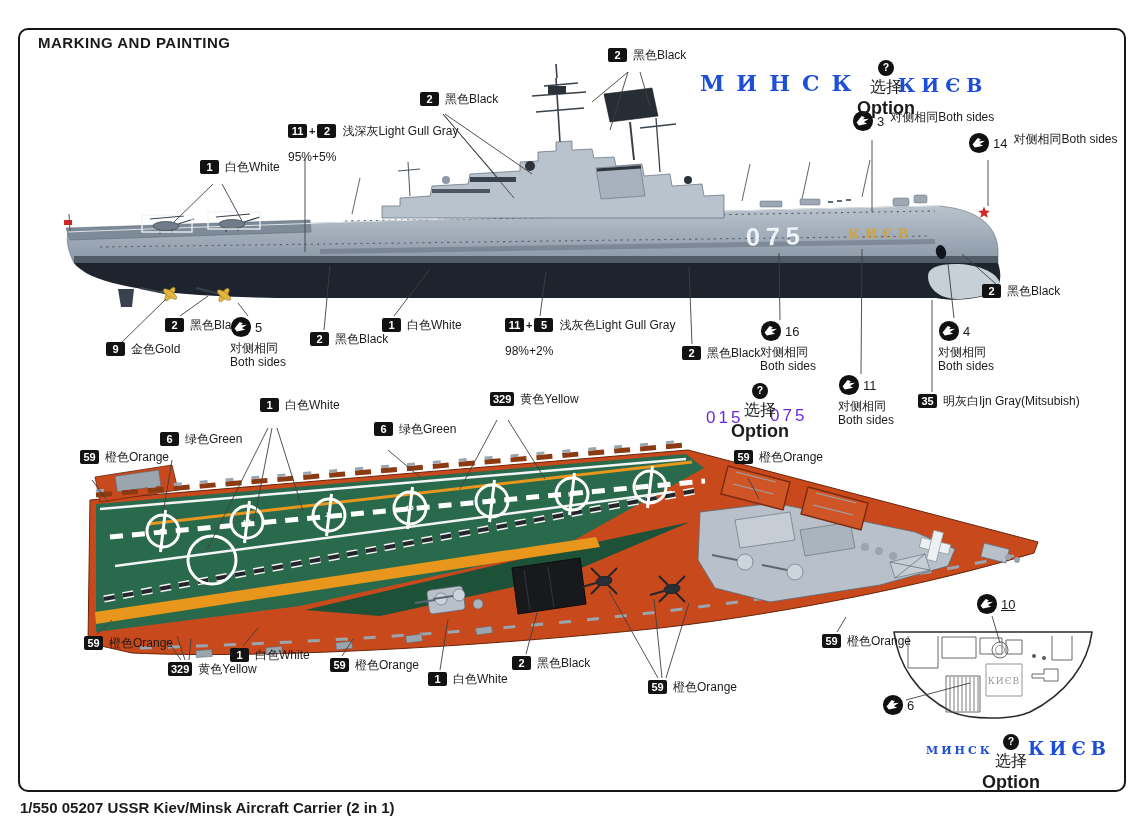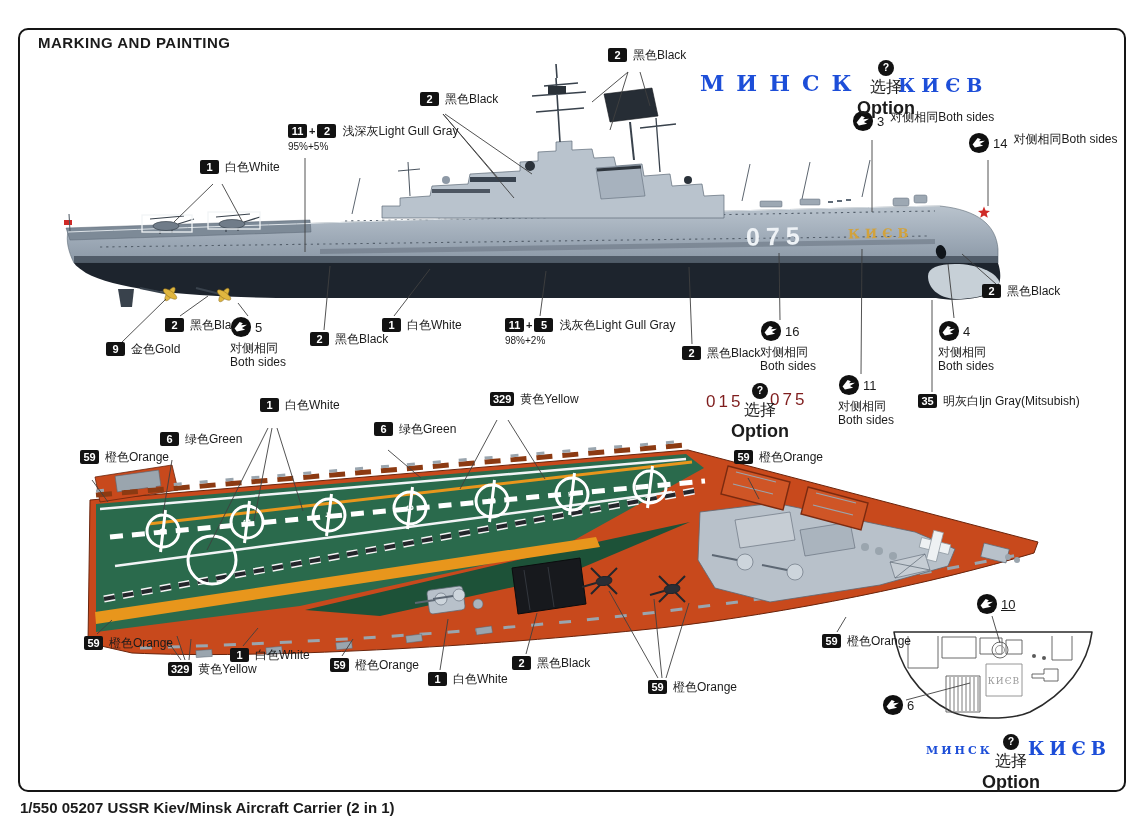--- a/index.html
+++ b/index.html
@@ -10,36 +10,36 @@
   #title{position:absolute;left:38px;top:34px;font-size:15px;font-weight:bold;
          letter-spacing:.5px;z-index:6;}
   #footer{position:absolute;left:20px;top:799px;font-size:15px;font-weight:bold;z-index:6;}
   #art{position:absolute;left:0;top:0;z-index:2;}
   .callout{position:absolute;display:flex;align-items:flex-start;z-index:5;}
   .cc{display:flex;flex-direction:column;}
   .chiprow{display:flex;align-items:center;gap:2px;}
   .chip{background:#121212;color:#fff;font-size:11px;font-weight:bold;min-width:13px;
         padding:0 3px;height:14px;line-height:14px;text-align:center;border-radius:2px;}
   .plus{font-size:11px;font-weight:bold;}
-  .mix{font-size:10px;margin-top:3px;white-space:nowrap;}
+  .mix{font-size:12px;margin-top:12px;white-space:nowrap;}
   .txt{display:flex;flex-direction:row;margin-left:6px;line-height:1.18;}
   .cn{font-size:12px;white-space:nowrap;}
   .en{font-size:12px;white-space:nowrap;}
   .dicon{width:22px;height:22px;flex:0 0 auto;}
   .dnum{font-size:13px;margin-left:3px;margin-top:4px;}
   .drow{display:flex;align-items:flex-start;}
   .stacktxt{display:flex;flex-direction:column;margin-top:3px;line-height:1.18;}
   .option{position:absolute;display:flex;flex-direction:column;align-items:center;
           line-height:1.25;z-index:5;}
   .option .cn{font-size:16px;}
   .option .en{font-size:18px;font-weight:bold;}
   .qmark{width:16px;height:16px;border-radius:50%;background:#121212;color:#fff;
          font-size:10.5px;font-weight:bold;display:flex;align-items:center;
          justify-content:center;margin-bottom:1px;}
-  .ghost{position:absolute;color:#7f1d1d;font-size:17px;letter-spacing:3px;z-index:4;}
+  .ghost{position:absolute;color:#6d28d9;font-size:17px;letter-spacing:3px;z-index:4;margin-top:16px;}
   .shipname{position:absolute;color:#1d4ed8;font-family:"DejaVu Serif",serif;
             font-weight:bold;z-index:4;white-space:nowrap;}
   .hullnum{position:absolute;color:#eef2f6;font-size:25px;font-weight:bold;
            letter-spacing:6px;transform:rotate(-1.5deg);z-index:4;}
   .hullname{position:absolute;color:#d2a23b;font-size:13px;font-weight:bold;
             font-family:"DejaVu Serif",serif;letter-spacing:5px;transform:rotate(-1deg);z-index:4;}
 </style>
 </head>
 <body>
 

